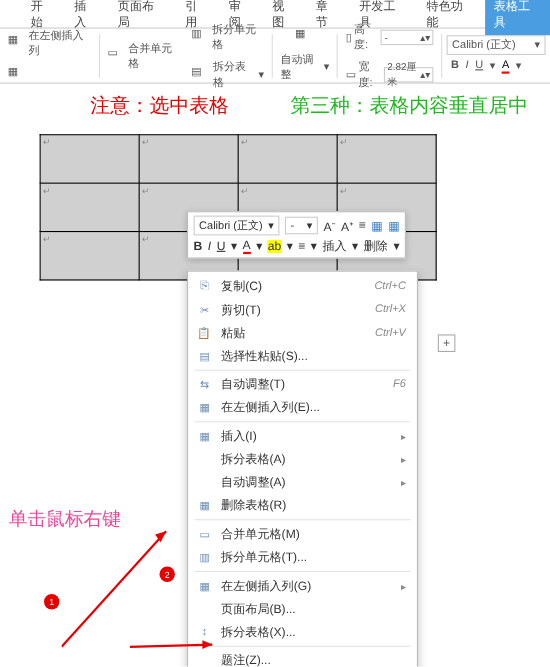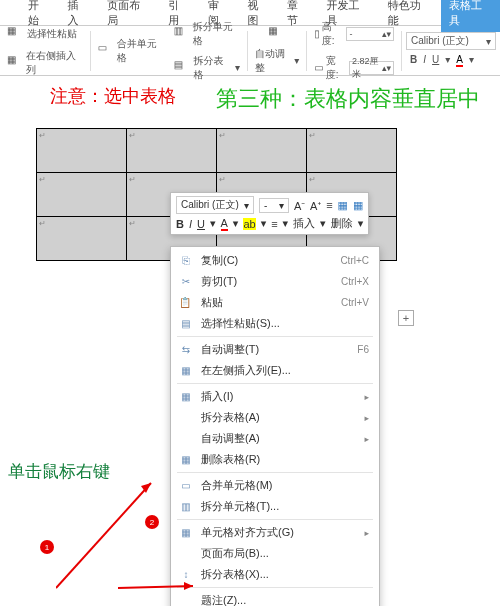--- a/index.html
+++ b/index.html
@@ -6,36 +6,36 @@
 body{background:#fff;width:500px;height:606px;overflow:hidden;position:relative;font-size:11px;color:#333;}
 .ribbon-tabs{display:flex;align-items:center;height:26px;padding-left:20px;border-bottom:1px solid #ccc;gap:2px;}
 .ribbon-tabs span{padding:4px 8px;color:#444;font-size:11px;}
 .ribbon-tabs .active{background:#4a9de0;color:#fff;border-radius:3px 3px 0 0;}
 .toolbar{display:flex;align-items:center;height:50px;border-bottom:1px solid #ccc;padding:2px 4px;gap:4px;}
 .tool-group{display:flex;flex-direction:column;gap:2px;font-size:10px;color:#555;}
 .tool-btn{display:flex;align-items:center;gap:2px;padding:2px 3px;}
 .vsep{width:1px;height:40px;background:#ddd;}
 .big-icon{width:18px;height:18px;display:inline-block;}
 .anno-red{color:#e60000;font-size:18px;font-weight:400;}
-.anno-green{color:#1fb81f;font-size:22px;}
-.annotation-row{display:flex;justify-content:space-between;padding:8px 20px 4px 50px;}
+.anno-green{color:#1fb81f;font-size:18px;}
+.annotation-row{display:flex;justify-content:space-between;padding:8px 20px 4px 50px;margin-left:32px;}
 .doc-area{position:relative;padding:10px 6px;}
 .wps-table{border-collapse:collapse;margin-left:30px;}
 .wps-table td{border:1px solid #000;width:90px;height:44px;background:#d0d0d0;font-size:8px;color:#888;vertical-align:top;padding:2px;}
 .mini-toolbar{position:absolute;left:170px;top:192px;background:#fff;border:1px solid #bbb;box-shadow:0 2px 6px rgba(0,0,0,.2);padding:3px 5px;display:flex;flex-direction:column;gap:2px;z-index:5;}
 .mini-row{display:flex;align-items:center;gap:5px;font-size:11px;}
 .mini-sel{border:1px solid #ccc;padding:1px 4px;font-size:10px;width:78px;display:flex;justify-content:space-between;align-items:center;}
 .ctx-menu{position:absolute;left:170px;top:246px;width:210px;background:#fff;border:1px solid #bbb;box-shadow:0 3px 8px rgba(0,0,0,.25);z-index:4;padding:3px 0;}
 .ctx-item{display:flex;align-items:center;padding:3px 10px 3px 8px;font-size:11px;color:#333;gap:8px;justify-content:space-between;}
 .ctx-left{display:flex;align-items:center;gap:8px;}
 .ctx-icon{width:14px;height:14px;display:inline-flex;align-items:center;justify-content:center;color:#6a8db5;font-size:10px;}
 .ctx-sep{height:1px;background:#e3e3e3;margin:2px 6px;}
 .ctx-sub{color:#888;font-size:9px;}
-.shortcut{color:#888;font-size:10px;}
-.red-anno2{position:absolute;left:8px;top:460px;color:#15803d;font-size:17px;}
+.shortcut{color:#888;font-size:10px;font-style:italic;}
+.red-anno2{position:absolute;left:8px;top:460px;color:#ec4899;font-size:17px;}
 .arrow1{position:absolute;left:56px;top:478px;width:120px;height:120px;z-index:6;}
 .arrow2{position:absolute;left:118px;top:478px;width:90px;height:120px;z-index:6;}
 .badge{position:absolute;width:14px;height:14px;border-radius:50%;background:#e60000;color:#fff;font-size:8px;display:flex;align-items:center;justify-content:center;}
 .badge1{left:40px;top:540px;}
 .badge2{left:145px;top:515px;}
 .dim-input{border:1px solid #ccc;width:48px;height:14px;font-size:9px;padding:0 2px;display:inline-flex;align-items:center;justify-content:space-between;}
 .font-sel{border:1px solid #ccc;padding:1px 4px;font-size:10px;width:90px;display:flex;justify-content:space-between;align-items:center;}
 .table-plus{position:absolute;left:398px;top:192px;width:16px;height:16px;border:1px solid #aaa;display:flex;align-items:center;justify-content:center;font-size:11px;color:#666;background:#fff;}
 </style>
 </head>
@@ -51,25 +51,24 @@
   <span>章节</span>
   <span>开发工具</span>
   <span>特色功能</span>
   <span class="active">表格工具</span>
 </div>
 
 <div class="toolbar">
   <div class="tool-group">
     <div class="tool-btn">
         <span class="big-icon">▦</span>
-        <span>选择性粘贴</span>
+        <span>在左侧插入列</span>
       </div>
     <div class="tool-btn">
         <span class="big-icon">▦</span>
-        <span>在右侧插入列</span>
       </div>
   </div>
   <div class="vsep"></div>
   <div class="tool-group">
     <div class="tool-btn">
         <span class="big-icon">▭</span>
         <span>合并单元格</span>
       </div>
   </div>
   <div class="tool-group">
@@ -257,21 +256,21 @@
   <div class="ctx-item">
       <div class="ctx-left">
         <span class="ctx-icon">▥</span>
         <span>拆分单元格(T)...</span>
       </div>
     </div>
   <div class="ctx-sep"></div>
   <div class="ctx-item">
       <div class="ctx-left">
         <span class="ctx-icon">▦</span>
-        <span>单元格对齐方式(G)</span>
+        <span>在左侧插入列(G)</span>
       </div>
       <span class="ctx-sub">▸</span>
     </div>
   <div class="ctx-item">
       <div class="ctx-left">
         <span class="ctx-icon"></span>
         <span>页面布局(B)...</span>
       </div>
     </div>
   <div class="ctx-item">

